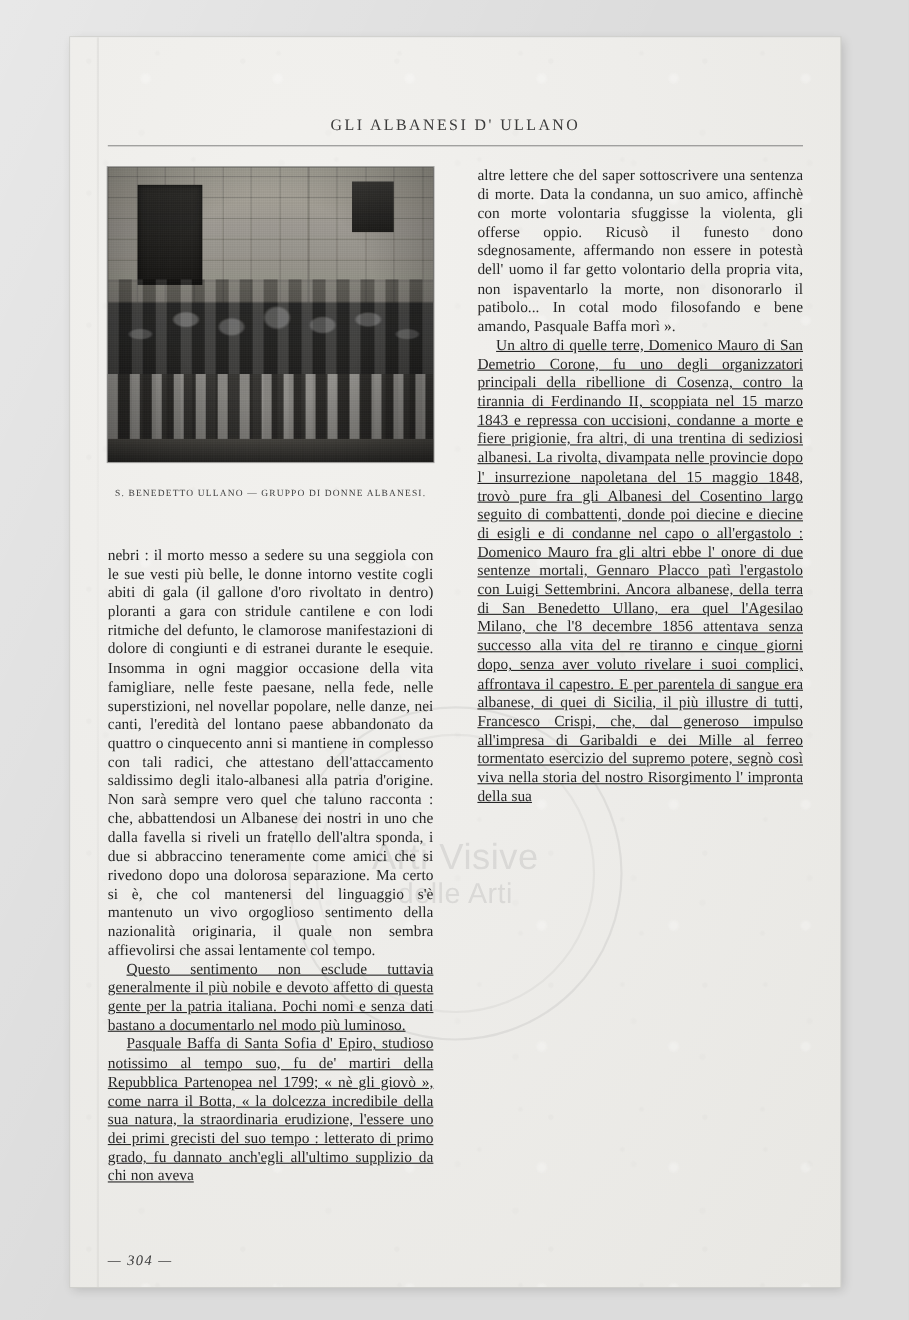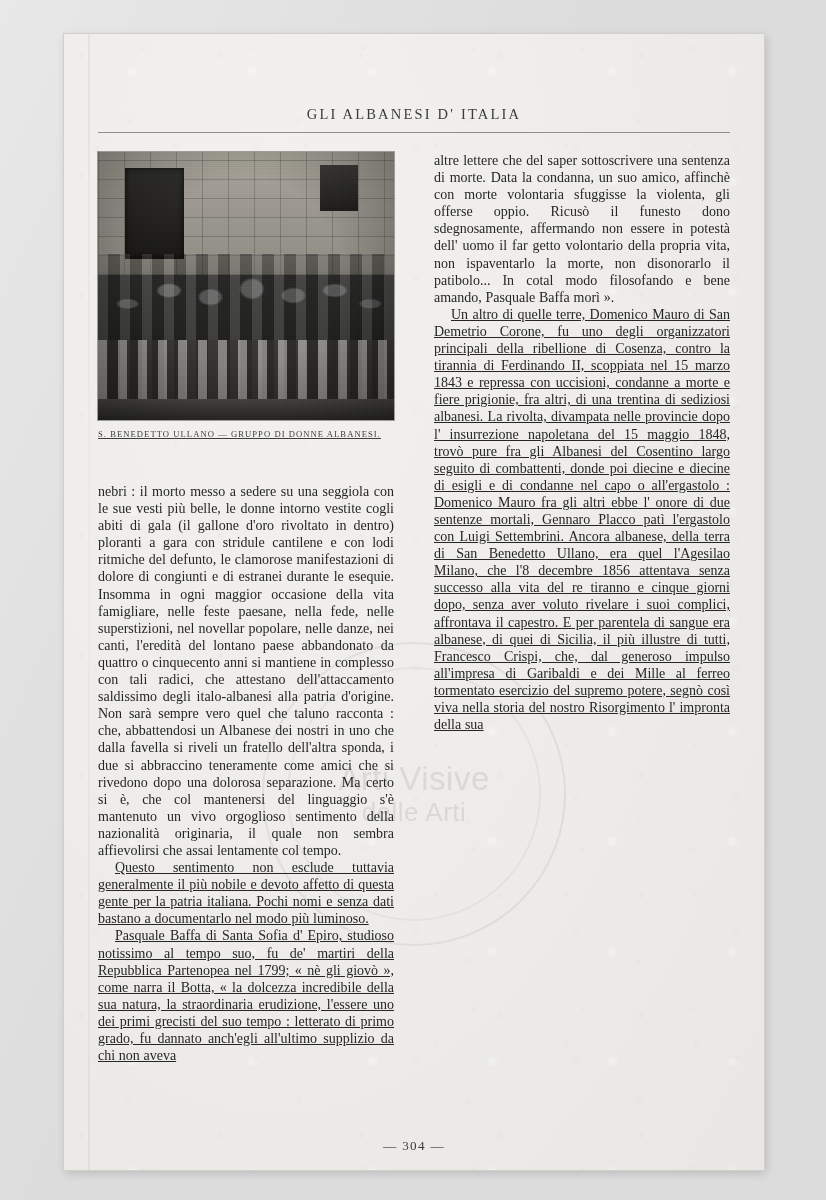--- a/index.html
+++ b/index.html
@@ -86,24 +86,24 @@
   p.body.noindent{text-indent:0;}
   p.body + p.body{margin-top:0;text-decoration:underline;}
   
   .figure{position:absolute;}
   .plate{
     background:#3a3a38;
     box-shadow:0 0 0 1px rgba(0,0,0,.35);
     position:relative;overflow:hidden;
   }
   .caption{
-    margin-top:9px;text-align:left;
+    margin-top:23px;text-align:center;
     font-family:"Liberation Serif", serif;
     font-size:8.6px;letter-spacing:1.05px;color:#3c3c3c;
-    font-variant:small-caps;white-space:nowrap;text-decoration:underline;
+    font-variant:small-caps;white-space:nowrap;
   }
   
   #fig-women .plate{width:296px;height:268px;}
   .ph1-bg{
     position:absolute;inset:0;
     background:
       linear-gradient(180deg,#8d8madd 0,#00000000 0),
       linear-gradient(180deg, #9a978f 0%, #86837b 30%, #6f6c65 62%, #55534d 100%);
   }
   .ph1-wall{
@@ -198,21 +198,21 @@
     background:radial-gradient(ellipse at 50% 45%, rgba(0,0,0,0) 45%, rgba(0,0,0,.35) 100%);
   }
   .ph-grain{
     position:absolute;inset:0;opacity:.35;
     background-image:
       repeating-linear-gradient(0deg, rgba(255,255,255,.05) 0 1px, rgba(0,0,0,.05) 1px 2px),
       repeating-linear-gradient(90deg, rgba(255,255,255,.04) 0 1px, rgba(0,0,0,.04) 1px 2px);
   }
   
   #footer{
-    position:absolute;left:34px;top:1104px;width:632px;text-align:center;
+    position:absolute;left:34px;top:1104px;width:632px;font-style:italic;
   }
   #footer .folio{
     font-size:13.2px;color:#3a3a3a;letter-spacing:1.3px;
   }
 </style>
 </head>
 <body>
 
 <div id="scan-page">
   <div id="paper">
@@ -222,21 +222,21 @@
     <div id="watermark">
       <div class="ring"></div>
       <div class="ring r2"></div>
       <div class="wm-text">
         <div class="wm-l1">Arti Visive</div>
         <div class="wm-l2">delle Arti</div>
       </div>
     </div>
 
     <div id="header">
-      <div class="head-title">GLI ALBANESI D' ITALIA</div>
+      <div class="head-title">GLI ALBANESI D' ULLANO</div>
       <div class="rule"></div>
     </div>
 
     <div id="columns">
 
       <div class="col col-left">
 
         <div class="figure" id="fig-women" style="position:relative;margin-bottom:18px;">
           <div class="plate">
             <div class="ph1-bg"></div>

